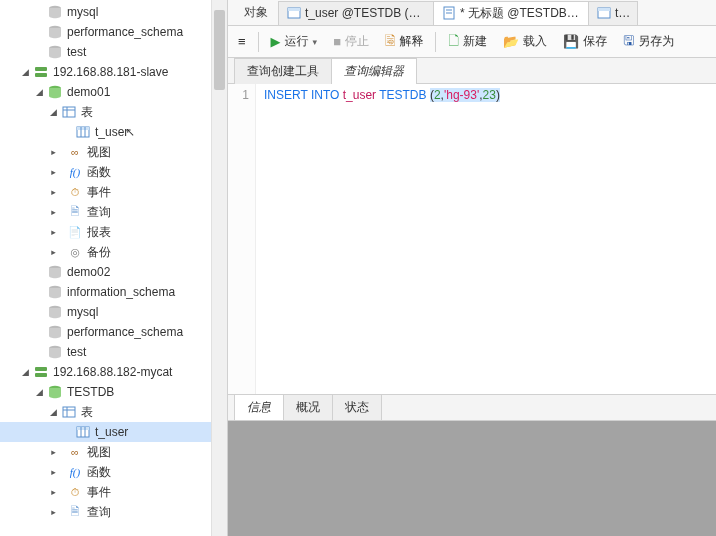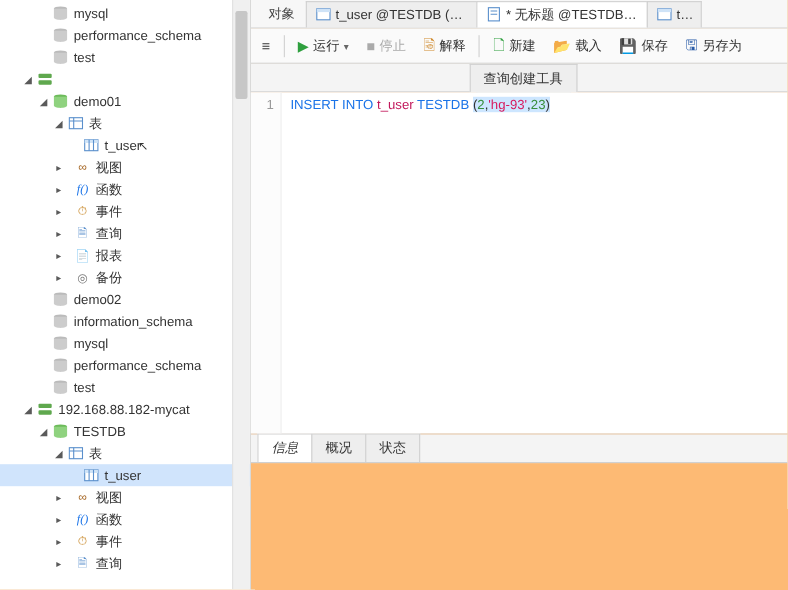--- a/index.html
+++ b/index.html
@@ -13,35 +13,35 @@
 .icon { width: 16px; height: 16px; margin-right: 4px; display: inline-flex; align-items: center; justify-content: center; font-size: 11px; }
 .label { }
 .il1 { padding-left: 20px; }
 .il2 { padding-left: 34px; }
 .il3 { padding-left: 48px; }
 .il4 { padding-left: 62px; }
 .spacer { width: 6px; }
 .vscroll { position: absolute; right: 0; top: 0; bottom: 0; width: 16px; background: #f0f0f0; border-left: 1px solid #e0e0e0; }
 .vscroll-thumb { position: absolute; left: 2px; right: 2px; top: 10px; height: 80px; background: #c7c7c7; border-radius: 2px; }
 
-.main { flex: 1; display: flex; flex-direction: column; background: #fdba74; }
+.main { flex: 1; display: flex; flex-direction: column; background: #a3a3a3; }
 .tabbar { display: flex; align-items: center; height: 26px; border-bottom: 1px solid #d0d0d0; background: #f7f7f7; padding-left: 6px; }
 .tabbar .title { padding: 0 10px; color: #444; }
 .tabbar .tab { display: flex; align-items: center; height: 24px; padding: 0 8px; border: 1px solid #d0d0d0; border-bottom: none; background: #fff; margin-right: -1px; max-width: 160px; overflow: hidden; }
 .tabbar .tab.inactive { background: #eee; }
 .tab .tab-icon { width: 14px; height: 14px; margin-right: 4px; }
 .tab .tab-label { white-space: nowrap; overflow: hidden; text-overflow: ellipsis; max-width: 120px; }
 
 .toolbar { display: flex; align-items: center; height: 32px; border-bottom: 1px solid #d0d0d0; background: #fafafa; padding: 0 6px; gap: 8px; }
 .toolbar .btn { display: flex; align-items: center; gap: 4px; padding: 2px 4px; cursor: default; }
 .toolbar .btn.disabled { color: #aaa; }
 .toolbar .sep { width: 1px; height: 20px; background: #d0d0d0; }
 .toolbar .btn .glyph { font-size: 13px; }
 
-.subtabs { display: flex; align-items: center; height: 26px; background: #f4f4f4; border-bottom: 1px solid #d0d0d0; padding-left: 6px; flex-direction: column; }
+.subtabs { display: flex; align-items: center; height: 26px; background: #f4f4f4; border-bottom: 1px solid #d0d0d0; padding-left: 6px; }
 .subtab { padding: 4px 12px; border: 1px solid #d0d0d0; background: #eee; border-bottom: none; margin-right: -1px; cursor: default; }
 .subtab.active { background: #fff; font-style: italic; }
 
 .editor { flex: 1; display: flex; background: #fff; font-family: Consolas, monospace; font-size: 13px; position: relative; overflow: hidden; }
 .gutter { width: 28px; text-align: right; padding: 4px 6px 4px 0; color: #999; border-right: 1px solid #eee; background: #fcfcfc; }
 .code { padding: 4px 8px; white-space: pre; }
 .kw { color: #1a73e8; }
 .tbl { color: #c2185b; }
 .str { color: #d81b60; }
 .num { color: #388e3c; }
@@ -91,20 +91,21 @@
       </div>
 
     <div class="tree-node il1">
         <span class="exp">◢</span>
         <span class="icon">
           <svg width="14" height="14">
             <rect x="1" y="2" width="12" height="4" rx="1" fill="#5fa84e"></rect>
             <rect x="1" y="8" width="12" height="4" rx="1" fill="#5fa84e"></rect>
           </svg>
         </span>
+        <span class="label">192.168.88.181-slave</span>
       </div>
 
     <div class="tree-node il2">
         <span class="exp">◢</span>
         <span class="icon">
           <svg width="14" height="14">
             <ellipse cx="7" cy="3" rx="6" ry="2.2" fill="#6cbb5a"></ellipse>
             <path d="M1 3v8c0 1.2 2.7 2.2 6 2.2s6-1 6-2.2V3" fill="#8fd27f"></path>
           </svg>
         </span>

